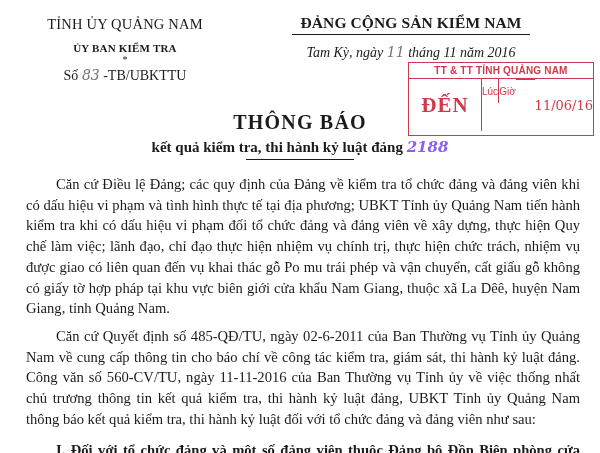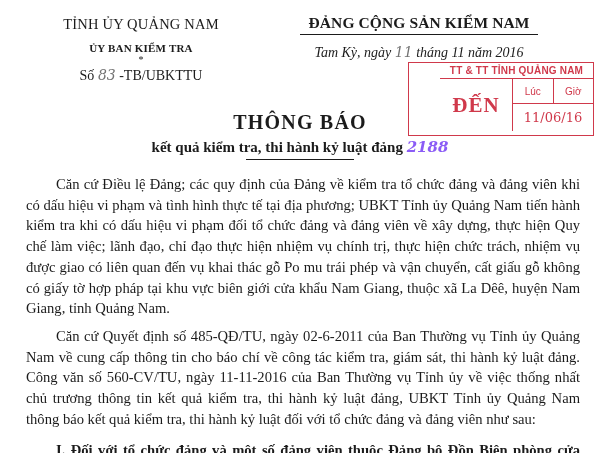--- a/index.html
+++ b/index.html
@@ -21,21 +21,21 @@
     height: 453px;
     padding: 0;
     box-sizing: border-box;
   }
 
   
   .header {
     display: flex;
     flex-direction: row;
     align-items: flex-start;
-    padding: 14px 18px 0 26px;
+    padding: 14px 18px 0 10px;
     box-sizing: border-box;
   }
   .header-left {
     width: 230px;
     text-align: center;
     padding-top: 2px;
   }
   .header-right {
     flex: 1;
     text-align: center;
@@ -121,21 +121,20 @@
   .stamp {
     position: absolute;
     right: 6px;
     top: 62px;
     width: 186px;
     height: 74px;
     border: 1.6px solid #d0394b;
     box-sizing: border-box;
     color: #d0394b;
     font-family: "Liberation Sans", sans-serif;
-    padding-left: 31px;
   }
   .stamp-top {
     font-size: 10px;
     font-weight: bold;
     text-align: center;
     padding-top: 2px;
     letter-spacing: 0.2px;
     white-space: nowrap;
   }
   .stamp-hr {
@@ -155,21 +154,20 @@
     justify-content: center;
     font-size: 21px;
     font-weight: bold;
     letter-spacing: 1px;
     font-family: "Liberation Serif", serif;
   }
   .stamp-right {
     flex: 1;
     border-left: 1.2px solid #d0394b;
     display: flex;
-    flex-direction: column;
   }
   .stamp-row1 {
     display: flex;
     height: 24px;
     font-size: 10px;
     align-items: center;
   }
   .stamp-row1 .c {
     flex: 1;
     text-align: center;

